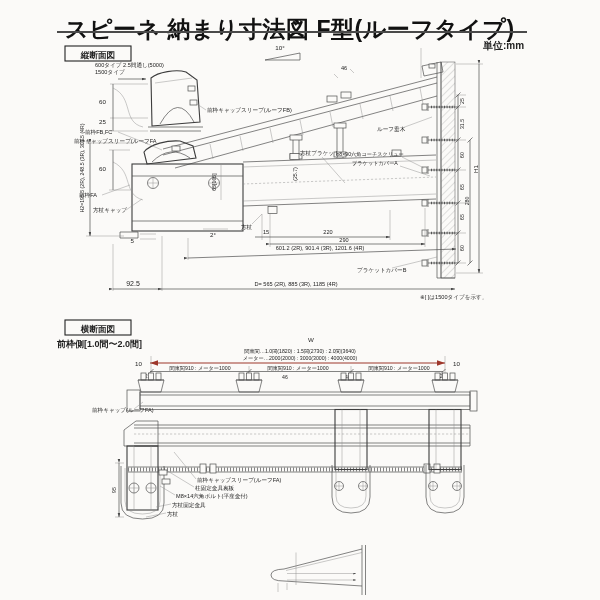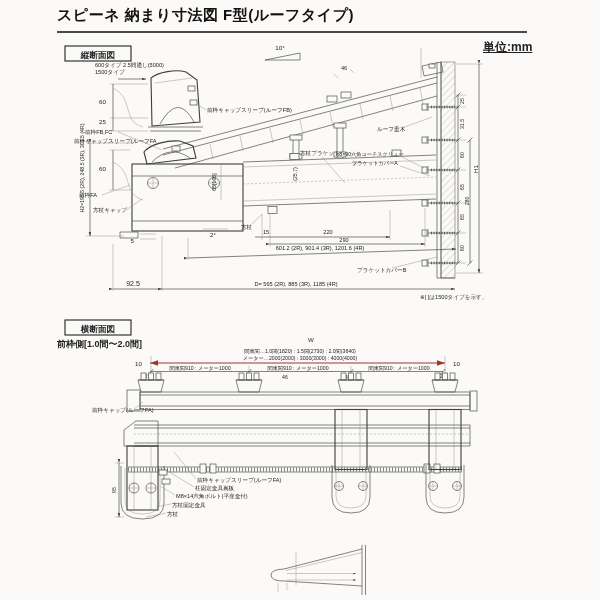--- a/index.html
+++ b/index.html
@@ -1,21 +1,21 @@
 <!DOCTYPE html>
 <html><head>
 <meta charset="utf-8">
 <style>
   html,body{margin:0;padding:0;background:#fbfaf8;}
   .sheet{position:relative;width:600px;height:600px;background:#fbfaf8;overflow:hidden;
          font-family:"Liberation Sans","DejaVu Sans",sans-serif;}
-  .title{position:absolute;left:57px;top:6px;margin:0;font-size:15px;font-weight:bold;
+  .title{position:absolute;left:57px;top:6px;margin:8px;font-size:23px;font-weight:bold;
          color:#111;letter-spacing:.5px;white-space:nowrap;}
   .rule{position:absolute;left:57px;top:31px;width:470px;height:2px;background:#4a4a4a;}
-  .unit{position:absolute;left:483px;top:39px;font-size:12px;font-weight:bold;color:#222;text-decoration:underline;}
+  .unit{position:absolute;left:483px;top:39px;font-size:10px;font-weight:bold;color:#222;}
   svg{position:absolute;left:0;top:0;}
   svg text{fill:#1e1e1e;font-family:"Liberation Sans","DejaVu Sans",sans-serif;}
   .t5{font-size:5.2px}.t55{font-size:5.6px}.t6{font-size:6.2px}.t7{font-size:7px}
   .hb{font-size:8.6px;font-weight:bold}.sb{font-size:9px;font-weight:bold}
   .ln{stroke:#4f4f4f;stroke-width:.7;fill:none}
   .lk{stroke:#3d3d3d;stroke-width:1.1;fill:none}
   .lt{stroke:#8a8a8a;stroke-width:.45;fill:none}
   .dash{stroke-dasharray:2.2,1.8}
   .ser{stroke:#666;stroke-width:4;stroke-dasharray:.8,2.2;fill:none}
   .thr{stroke:#555;stroke-width:2.6;stroke-dasharray:1,1.6;fill:none}

